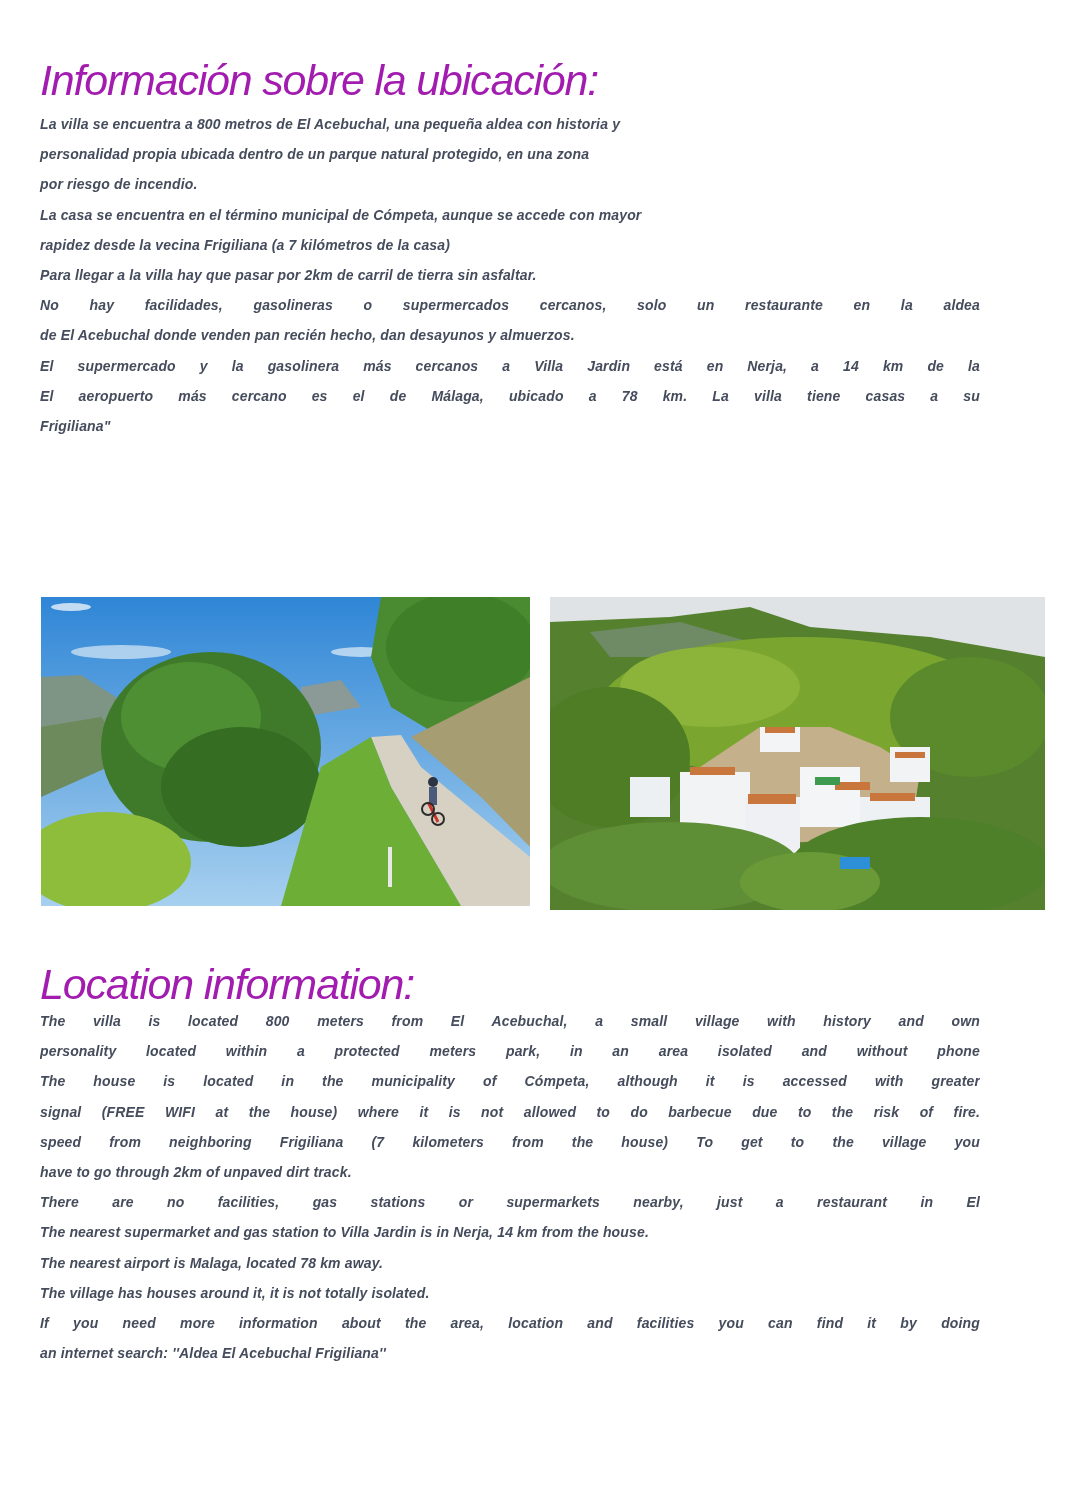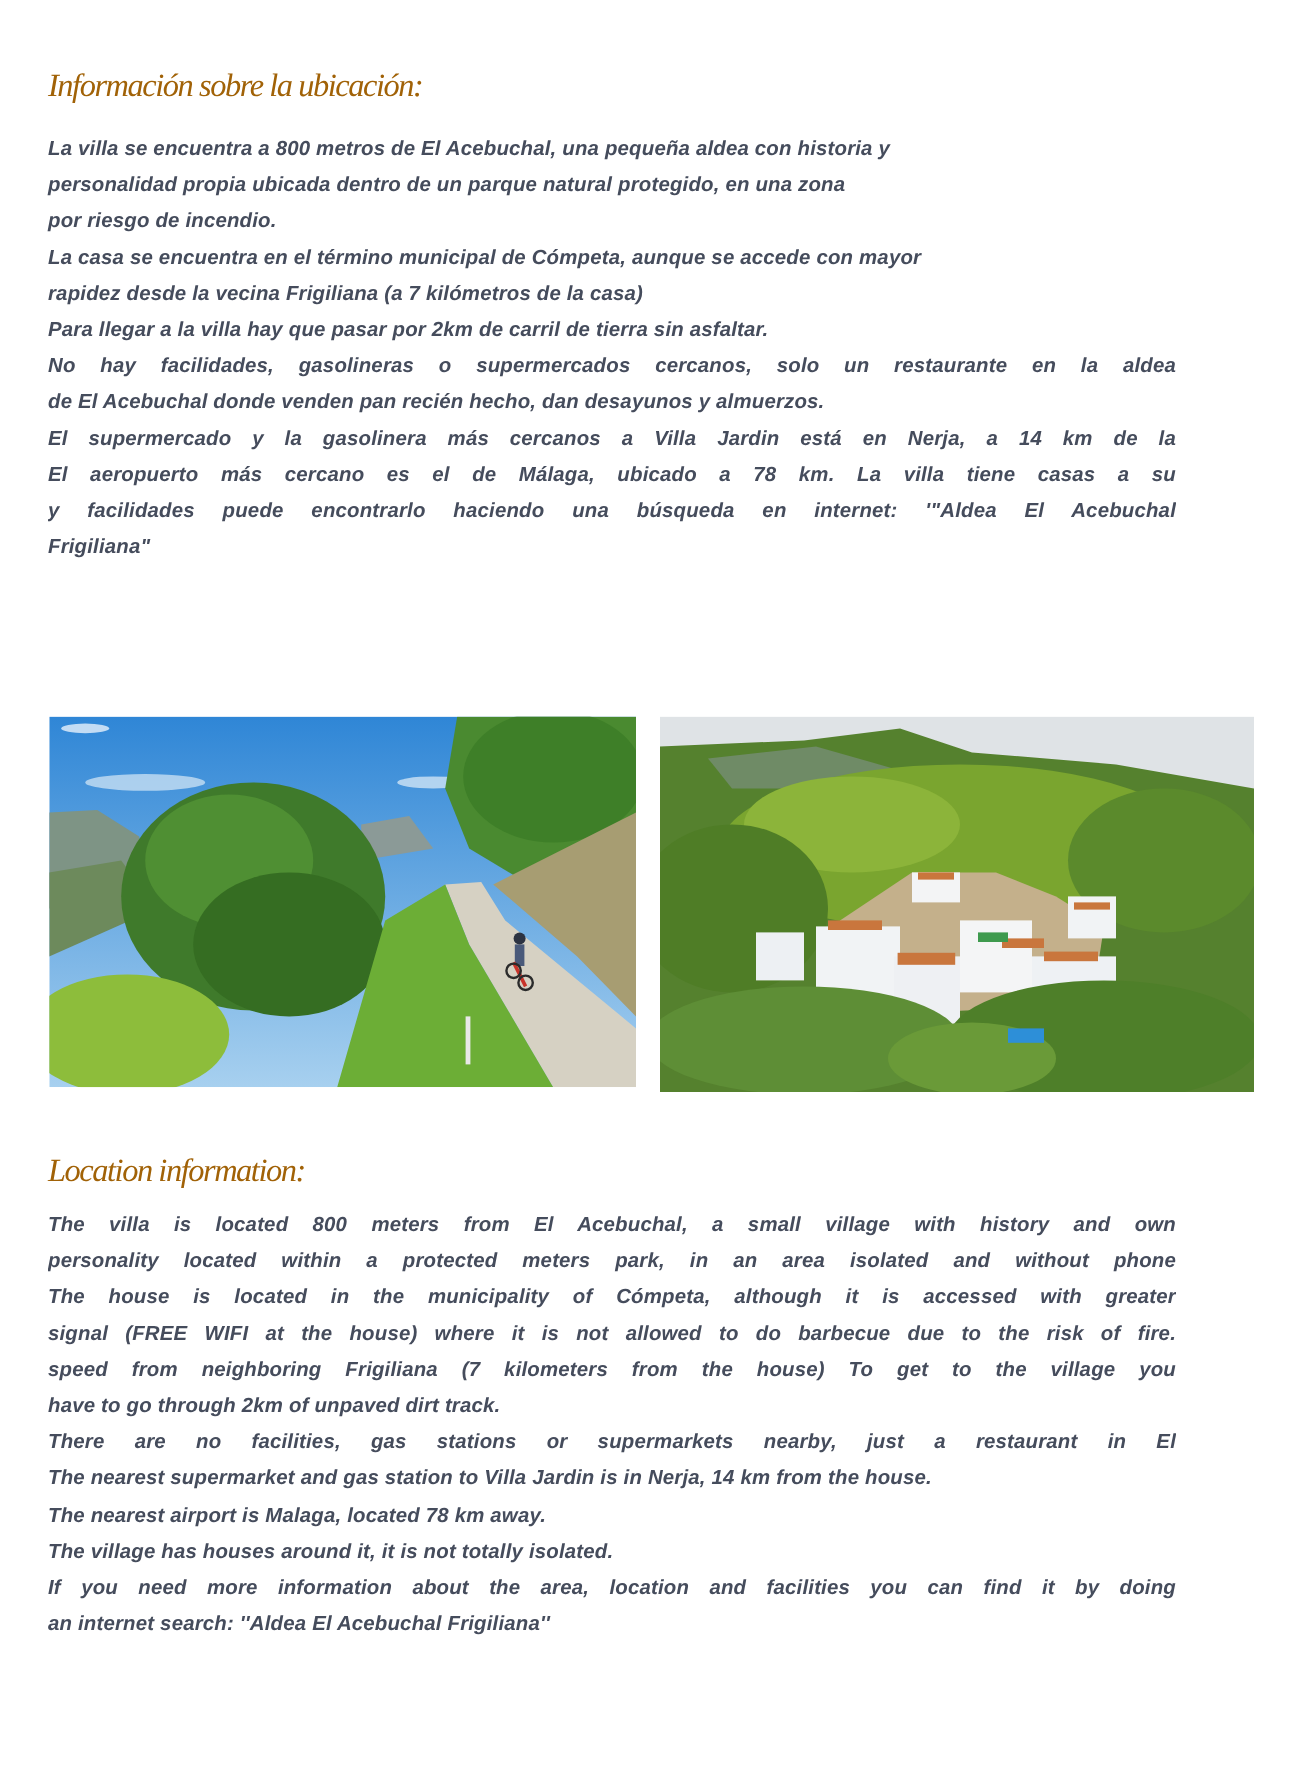--- a/index.html
+++ b/index.html
@@ -1,22 +1,22 @@
 <!DOCTYPE html>
 <html><head>
 <meta charset="utf-8">
 <style>
   html, body { margin: 0; padding: 0; background: #ffffff; }
   body { width: 1078px; height: 1486px; position: relative; overflow: hidden;
          font-family: "DejaVu Sans", "Liberation Sans", sans-serif; color: #3f4758; }
   .heading { position: absolute; left: 40px; margin: 0; font-style: italic; font-weight: normal;
-             font-size: 27px; letter-spacing: -1.2px; color: #a16207;
-             font-family: Liberation Serif, serif; }
+             font-size: 43px; letter-spacing: -1.2px; color: #a21caf;
+             font-family: Liberation Sans, sans-serif; }
   .para { position: absolute; left: 40px; width: 940px; margin: 0; }
-  .line { display: block; font-style: italic; font-weight: bold; font-size: 17px;
+  .line { display: block; font-style: italic; font-weight: bold; font-size: 14px;
           line-height: 30.2px; height: 30.2px; white-space: nowrap; color: #454c5c;
           font-family: "Liberation Sans", sans-serif; letter-spacing: 0.15px; }
   .line.j { text-align: justify; text-align-last: justify; white-space: normal; overflow: hidden; }
   .photo { position: absolute; overflow: hidden; }
   .photo svg { display: block; width: 100%; height: 100%; }
 </style>
 </head>
 <body>
 
 <h1 class="heading" style="top:56px;">Información sobre la ubicación:</h1>
@@ -25,21 +25,20 @@
   <span class="line">La villa se encuentra a 800 metros de El Acebuchal, una pequeña aldea con historia y</span>
   <span class="line">personalidad propia ubicada dentro de un parque natural protegido, en una zona</span>
   <span class="line">por riesgo de incendio.</span>
   <span class="line">La casa se encuentra en el término municipal de Cómpeta, aunque se accede con mayor</span>
   <span class="line">rapidez desde la vecina Frigiliana (a 7 kilómetros de la casa)</span>
   <span class="line">Para llegar a la villa hay que pasar por 2km de carril de tierra sin asfaltar.</span>
   <span class="line j">No hay facilidades, gasolineras o supermercados cercanos, solo un restaurante en la aldea</span>
   <span class="line">de El Acebuchal donde venden pan recién hecho, dan desayunos y almuerzos.</span>
   <span class="line j">El supermercado y la gasolinera más cercanos a Villa Jardin está en Nerja, a 14 km de la</span>
   <span class="line j">El aeropuerto más cercano es el de Málaga, ubicado a 78 km. La villa tiene casas a su</span>
-  <span class="line j">y facilidades puede encontrarlo haciendo una búsqueda en internet: '"Aldea El Acebuchal</span>
   <span class="line">Frigiliana"</span>
 </div>
 
 <div class="photo" style="left:41px; top:597px; width:489px; height:309px;" title="Cyclist on an unpaved dirt track through green hills under blue sky">
   <svg viewBox="0 0 489 309" preserveAspectRatio="none">
     <defs>
       <linearGradient id="sky1" x1="0" y1="0" x2="0" y2="1">
         <stop offset="0" stop-color="#2f86d6"></stop>
         <stop offset="1" stop-color="#a7d0ef"></stop>
       </linearGradient>

